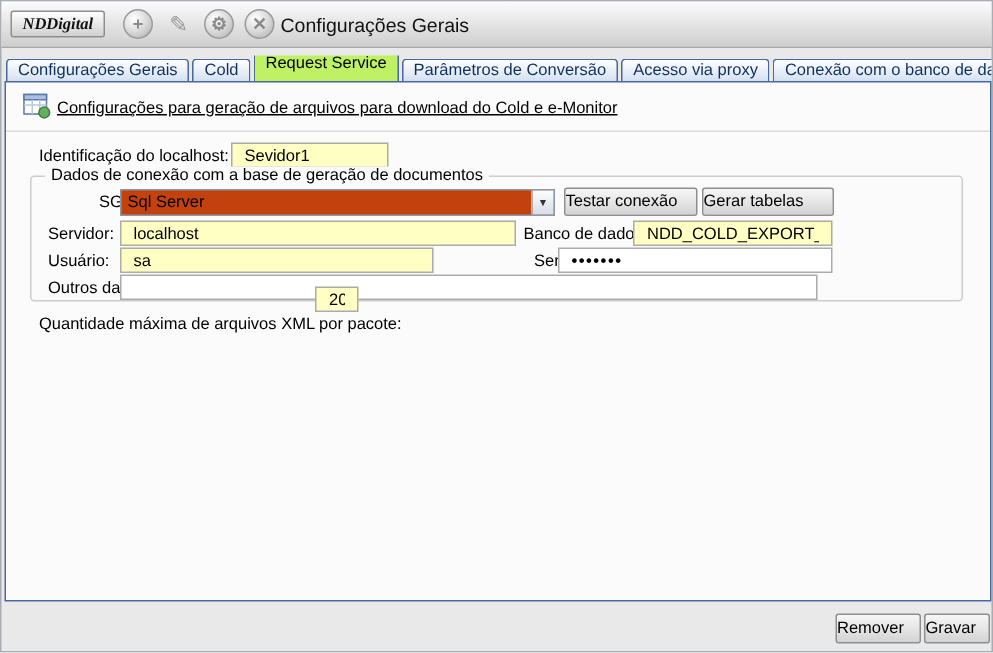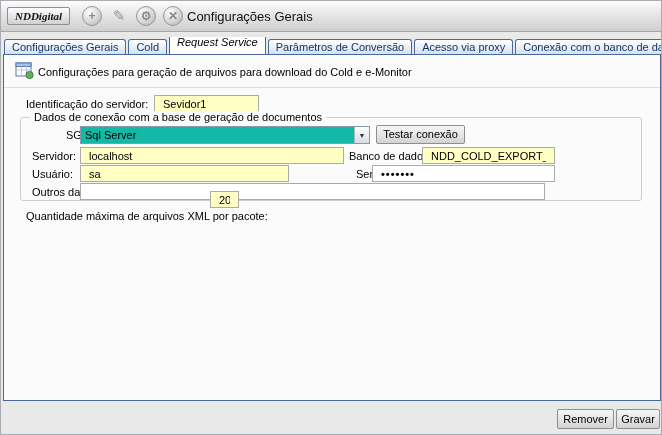--- a/index.html
+++ b/index.html
@@ -44,65 +44,65 @@
   }
   .tab {
     flex: 0 0 auto; height: 15px; line-height: 14px; padding: 0 7px;
     background: linear-gradient(#ffffff, #d4e1f1);
     border: 1px solid #49699c; border-bottom: none;
     border-radius: 3px 3px 0 0;
     color: #10305e; white-space: nowrap; cursor: default;
   }
   .tab.active {
     height: 22px; line-height: 16px; margin-bottom: -1px;
-    background: #ffffff; border-bottom: 1px solid #fbfbfb;
-    position: relative; z-index: 6; color: #000; font-style: italic;
+    background: #bef264; border-bottom: 1px solid #fbfbfb;
+    position: relative; z-index: 6; color: #000;
   }
 
   
   .panel {
     position: absolute; left: 2px; top: 53px; width: 658px; height: 347px;
     background: #fbfbfb; border: 1px solid #49699c; z-index: 2;
   }
-  .panel-desc { position: absolute; left: 34px; top: 11px; color: #000; }
+  .panel-desc { position: absolute; left: 34px; top: 11px; color: #000; text-decoration: underline; }
   .doc-icon { position: absolute; left: 11px; top: 6px; }
   .panel-divider { position: absolute; left: 0; top: 32px; width: 100%; height: 1px; background: #dcdcdc; }
 
   .lbl { position: absolute; white-space: nowrap; color: #000; }
 
   .field {
     position: absolute; height: 17px;
     border: 1px solid #ababab; background: #ffffc4;
     font: 11px "Liberation Sans", sans-serif; padding: 0 8px; color: #000;
   }
   .field.white { background: #ffffff; }
   .field.center { text-align: center; }
   .field.pwd { letter-spacing: 1px; font-weight: bold; }
 
   .groupbox { position: absolute; left: 16px; top: 62px; width: 622px; height: 84px; border: 1px solid #cdcdcd; border-radius: 3px; }
   .group-legend { position: absolute; left: 26px; top: 56px; background: #fbfbfb; padding: 0 4px; z-index: 2; }
 
   .combo {
     position: absolute; left: 76px; top: 71px; width: 290px; height: 18px;
-    display: flex; border: 1px solid #8a98ac; background: #14b8a6;
+    display: flex; border: 1px solid #8a98ac; background: #c2410c;
   }
   .combo-text { flex: 1; padding: 2px 4px; line-height: 13px; overflow: hidden; white-space: nowrap; }
   .combo-btn {
     width: 15px; background: linear-gradient(#fdfdfd, #d6dde6);
     border-left: 1px solid #aab6c4;
     display: flex; align-items: center; justify-content: center;
     font-size: 7px; color: #333;
   }
 
   .btn {
     position: absolute; height: 19px;
     background: linear-gradient(#f6f6f6, #e6e6e6 50%, #d2d2d2);
     border: 1px solid #8e8e8e; border-radius: 2px;
     font: 11px "Liberation Sans", sans-serif; color: #000;
-    text-align: center; line-height: 17px; cursor: default;
+    text-align: left; line-height: 17px; cursor: default;
   }
   .btn-testar { left: 372px; top: 70px; width: 89px; }
   .btn-gerar  { left: 464px; top: 70px; width: 88px; }
 
   .btn-remover { left: 556px; top: 408px; width: 57px; height: 20px; line-height: 18px; }
   .btn-gravar  { left: 615px; top: 408px; width: 44px; height: 20px; line-height: 18px; }
 </style>
 </head>
 <body>
 
@@ -137,32 +137,33 @@
         <rect x="1" y="2" width="15" height="3.5" fill="#a9c1e2" stroke="#5a78a8"></rect>
         <line x1="1" y1="9" x2="16" y2="9" stroke="#b7c8de"></line>
         <line x1="6.5" y1="5.5" x2="6.5" y2="15" stroke="#b7c8de"></line>
         <line x1="11.5" y1="5.5" x2="11.5" y2="15" stroke="#b7c8de"></line>
         <circle cx="14.5" cy="14" r="3.6" fill="#63b05e" stroke="#3f7c3c"></circle>
       </svg>
     </span>
     <div class="panel-desc">Configurações para geração de arquivos para download do Cold e e-Monitor</div>
     <div class="panel-divider"></div>
 
-    <div class="lbl" style="left:22px; top:43px;">Identificação do servidor:</div>
+    <div class="lbl" style="left:22px; top:43px;">Identificação do localhost:</div>
     <input class="field" style="left: 150px; top: 40px; width: 105px;" type="text" value="Sevidor1">
 
     <div class="groupbox"></div>
     <div class="group-legend">Dados de conexão com a base de geração de documentos</div>
 
     <div class="lbl" style="left:28px; top:74px;margin-left:34px;">SGBD:</div>
     <div class="combo">
       <span class="combo-text">Sql Server</span>
       <span class="combo-btn">▼</span>
     </div>
     <div class="btn btn-testar">Testar conexão</div>
+    <div class="btn btn-gerar">Gerar tabelas</div>
 
     <div class="lbl" style="left:28px; top:95px;">Servidor:</div>
     <input class="field" style="left: 76px; top: 92px; width: 264px;" type="text" value="localhost">
     <div class="lbl" style="left:345px; top:95px;">Banco de dados:</div>
     <input class="field" style="left: 418px; top: 92px; width: 133px;" type="text" value="NDD_COLD_EXPORT_NFCe">
 
     <div class="lbl" style="left:28px; top:113px;">Usuário:</div>
     <input class="field" style="left: 76px; top: 110px; width: 209px;" type="text" value="sa">
     <div class="lbl" style="left:352px; top:113px;">Senha:</div>
     <input class="field white pwd" style="left: 368px; top: 110px; width: 183px;" type="text" value="•••••••">

